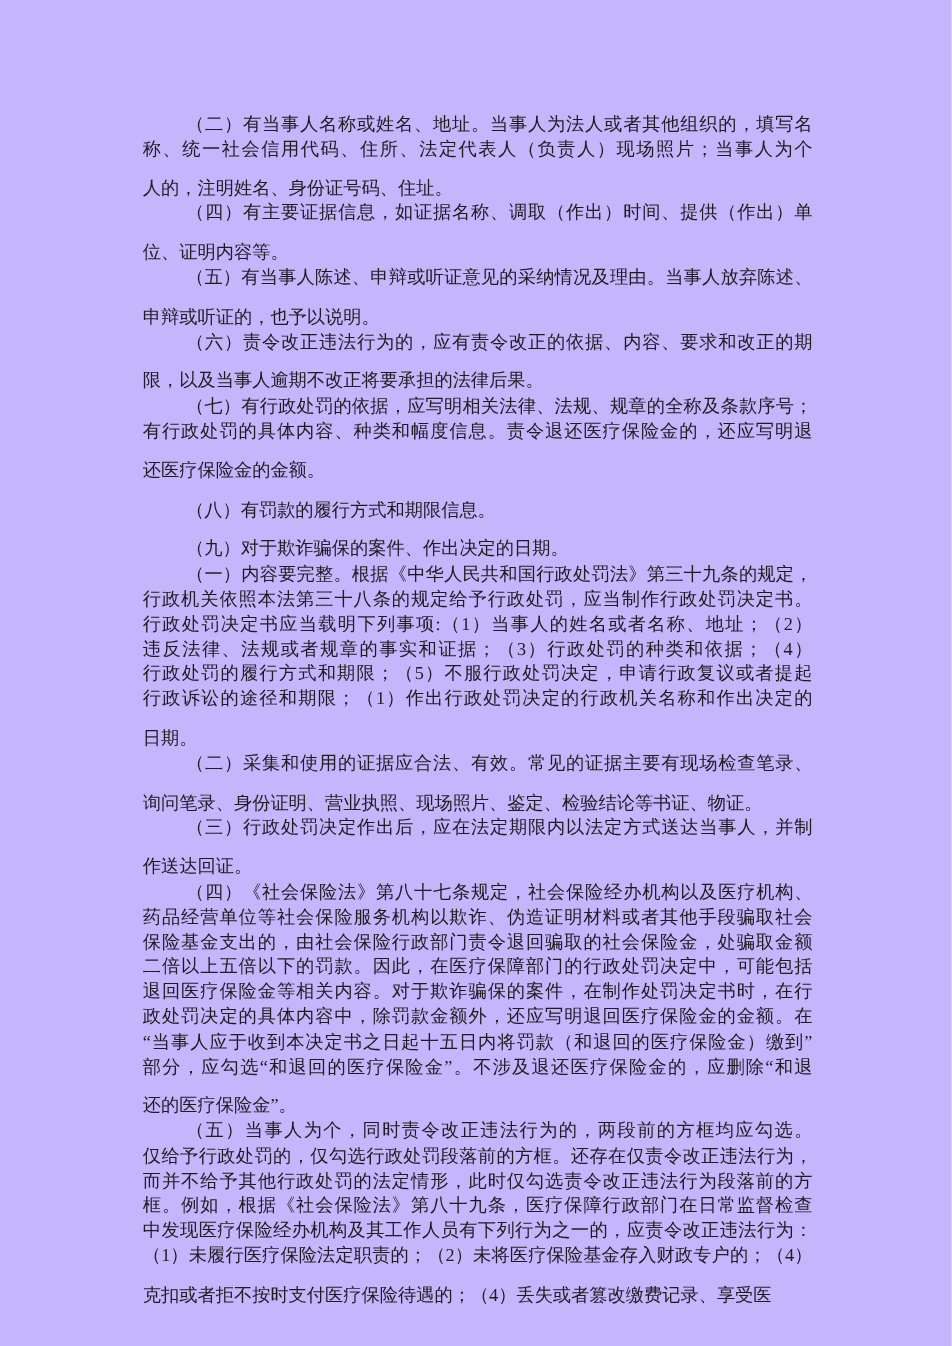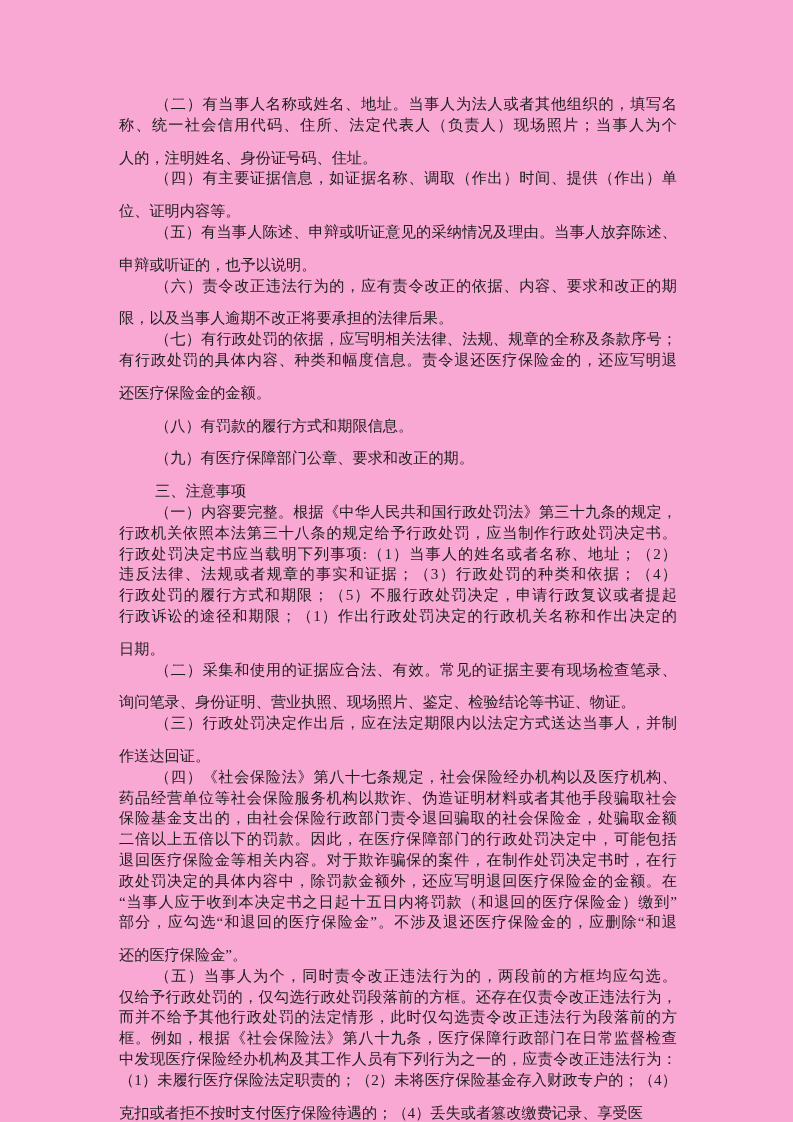--- a/index.html
+++ b/index.html
@@ -9,21 +9,21 @@
   body {
     width: 793px;
     height: 1122px;
     background: #ffffff;
     overflow: hidden;
   }
   .page {
     position: relative;
     width: 793px;
     height: 1122px;
-    background: #f9a8d4;
+    background: #c4b5fd;
     font-family: "Liberation Serif", "DejaVu Serif", serif;
     color: #1d1d1d;
     overflow: hidden;
   }
   .text-block {
     position: absolute;
     left: 119px;
     top: 94px;
     width: 558px;
     font-size: 15.2px;
@@ -71,24 +71,21 @@
       </p>
       <p class="para">
         <span class="tline first">（七）有行政处罚的依据，应写明相关法律、法规、规章的全称及条款序号；</span>
         <span class="tline">有行政处罚的具体内容、种类和幅度信息。责令退还医疗保险金的，还应写明退</span>
         <span class="tline last">还医疗保险金的金额。</span>
       </p>
       <p class="para">
         <span class="tline first last">（八）有罚款的履行方式和期限信息。</span>
       </p>
       <p class="para">
-        <span class="tline first last">（九）有医疗保障部门公章、要求和改正的期。</span>
-      </p>
-      <p class="para">
-        <span class="tline first last">三、注意事项</span>
+        <span class="tline first last">（九）对于欺诈骗保的案件、作出决定的日期。</span>
       </p>
       <p class="para">
         <span class="tline first">（一）内容要完整。根据《中华人民共和国行政处罚法》第三十九条的规定，</span>
         <span class="tline">行政机关依照本法第三十八条的规定给予行政处罚，应当制作行政处罚决定书。</span>
         <span class="tline">行政处罚决定书应当载明下列事项:（1）当事人的姓名或者名称、地址；（2）</span>
         <span class="tline">违反法律、法规或者规章的事实和证据；（3）行政处罚的种类和依据；（4）</span>
         <span class="tline">行政处罚的履行方式和期限；（5）不服行政处罚决定，申请行政复议或者提起</span>
         <span class="tline">行政诉讼的途径和期限；（1）作出行政处罚决定的行政机关名称和作出决定的</span>
         <span class="tline last">日期。</span>
       </p>

